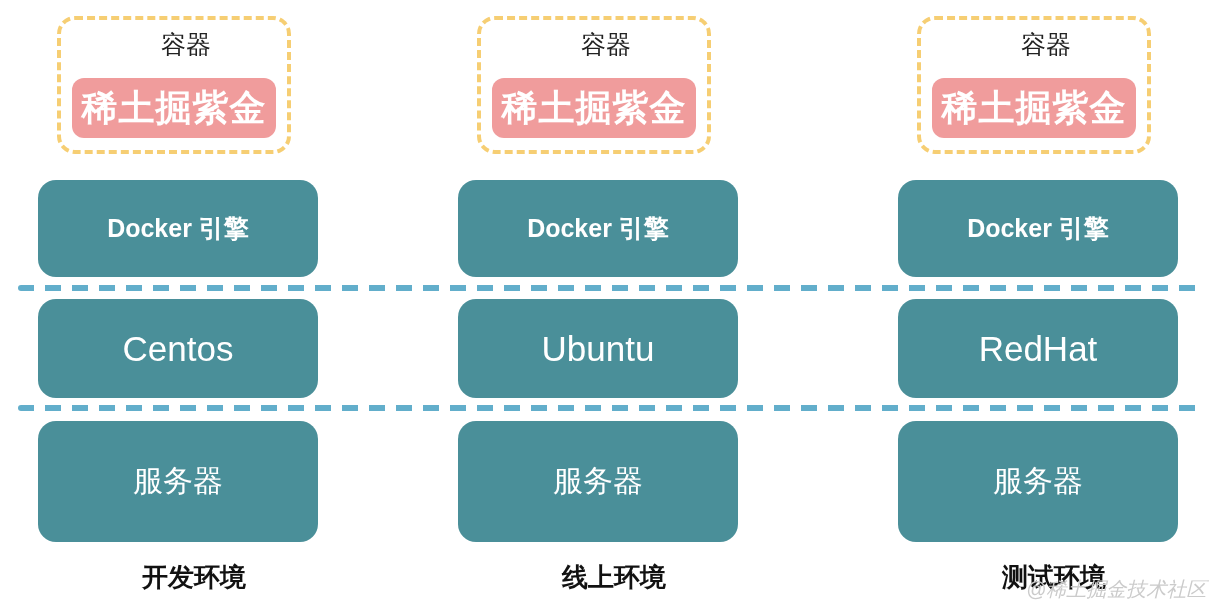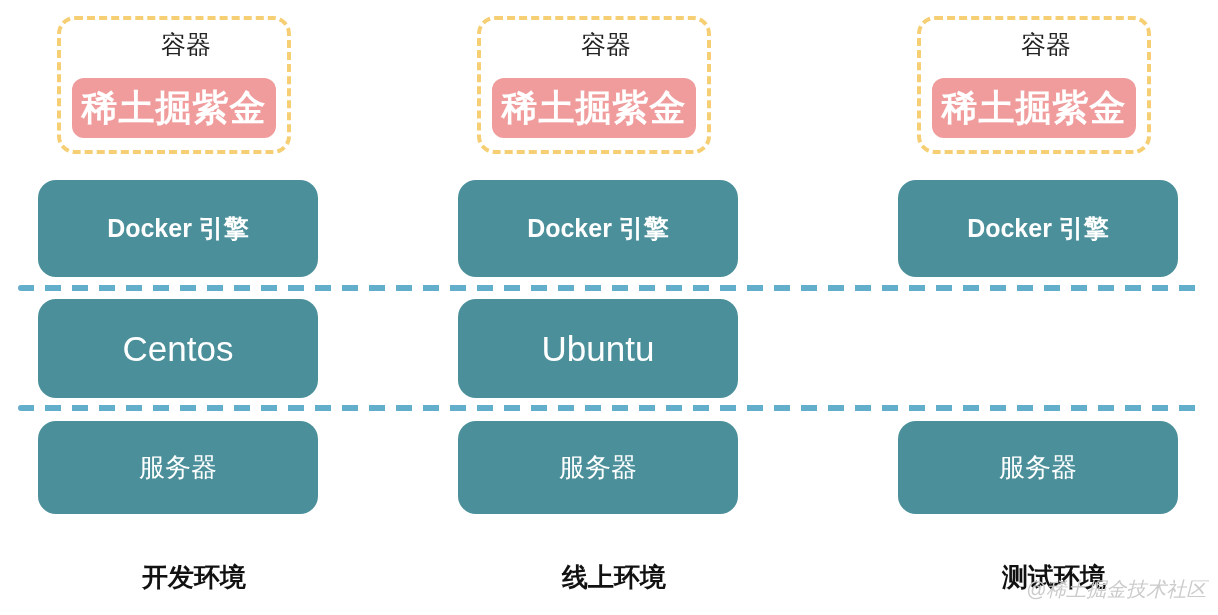--- a/index.html
+++ b/index.html
@@ -67,21 +67,21 @@
     width: 280px;
     background: var(--teal, #4a8f99);
     border-radius: 18px;
     display: flex;
     align-items: center;
     justify-content: center;
     color: #ffffff;
   }
   .engine-box { top: 180px; height: 97px; font-weight: bold; font-size: 25px; }
   .os-box     { top: 299px; height: 99px; font-size: 35px; }
-  .server-box { top: 421px; height: 93px; font-size: 26px; }
+  .server-box { top: 421px; height: 121px; font-size: 30px; }
 
   .env-label {
     position: absolute;
     top: 560px;
     left: 16px;
     width: 100%;
     text-align: center;
     font-weight: bold;
     font-size: 26px;
     color: #111111;
@@ -140,20 +140,21 @@
     <div class="teal-box server-box">服务器</div>
     <div class="env-label">线上环境</div>
   </div>
 
   <div class="column col-2">
     <div class="container-box">
       <div class="container-label">容器</div>
       <div class="app-badge">稀土掘紫金</div>
     </div>
     <div class="teal-box engine-box">Docker 引擎</div>
+    <div class="teal-box os-box">RedHat</div>
     <div class="teal-box server-box">服务器</div>
     <div class="env-label">测试环境</div>
   </div>
 
   <div class="dash-line line-1"></div>
   <div class="dash-line line-2"></div>
 
   <div class="watermark">@稀土掘金技术社区</div>
 </div>
 

